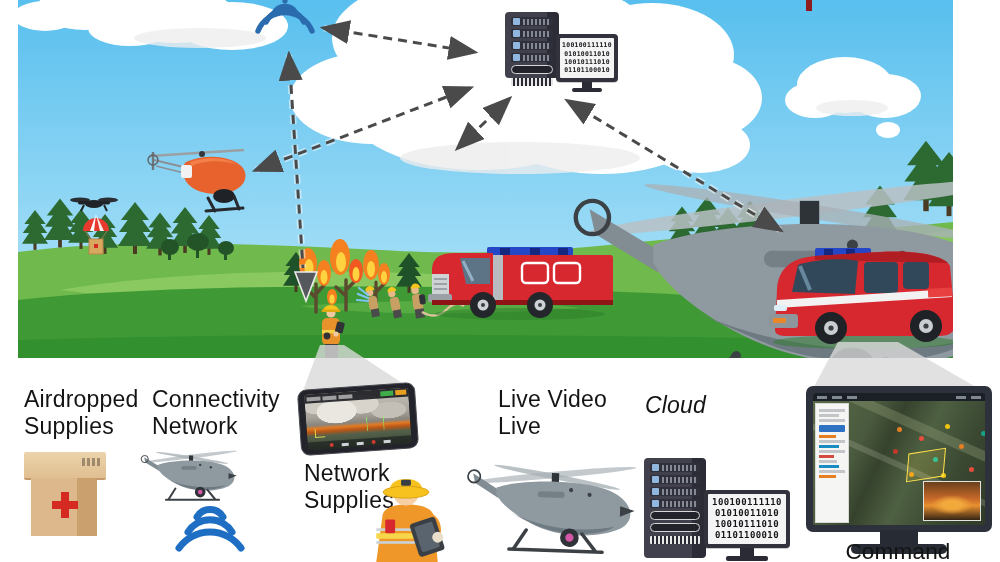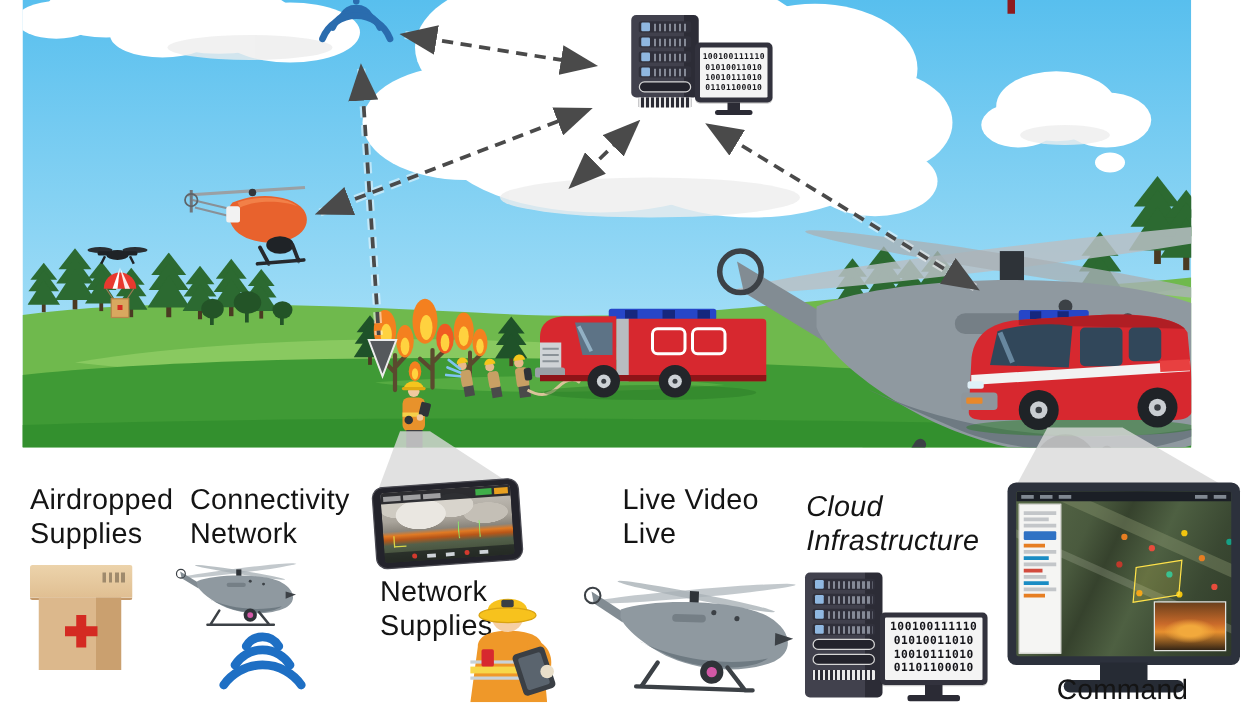--- a/index.html
+++ b/index.html
@@ -512,21 +512,20 @@
   <div class="lbl bottom" style="left:498px;top:386px;">
     <div>Live Video</div>
     <div>Live</div>
   </div>
   <svg class="svgpos" style="left:462px;top:444px;" width="176" height="118" viewBox="0 0 176 118">
     <use href="#heli" transform="translate(3,4) rotate(2 85 55) scale(1.0)"></use>
   </svg>
 
   <div class="lbl bottom" style="left:645px;top:392px;font-style:italic;">
     <div>Cloud</div>
-    <div>Infrastructure</div>
   </div>
   <div class="server-lg bottom" style="position:absolute;left:0;top:0;">
     <div class="tower" style="left:644px;top:458px;width:62px;height:100px;">
       <div class="bay">
           <span class="led"></span>
           <span class="dots"></span>
         </div>
       <div class="bay">
           <span class="led"></span>
           <span class="dots"></span>

